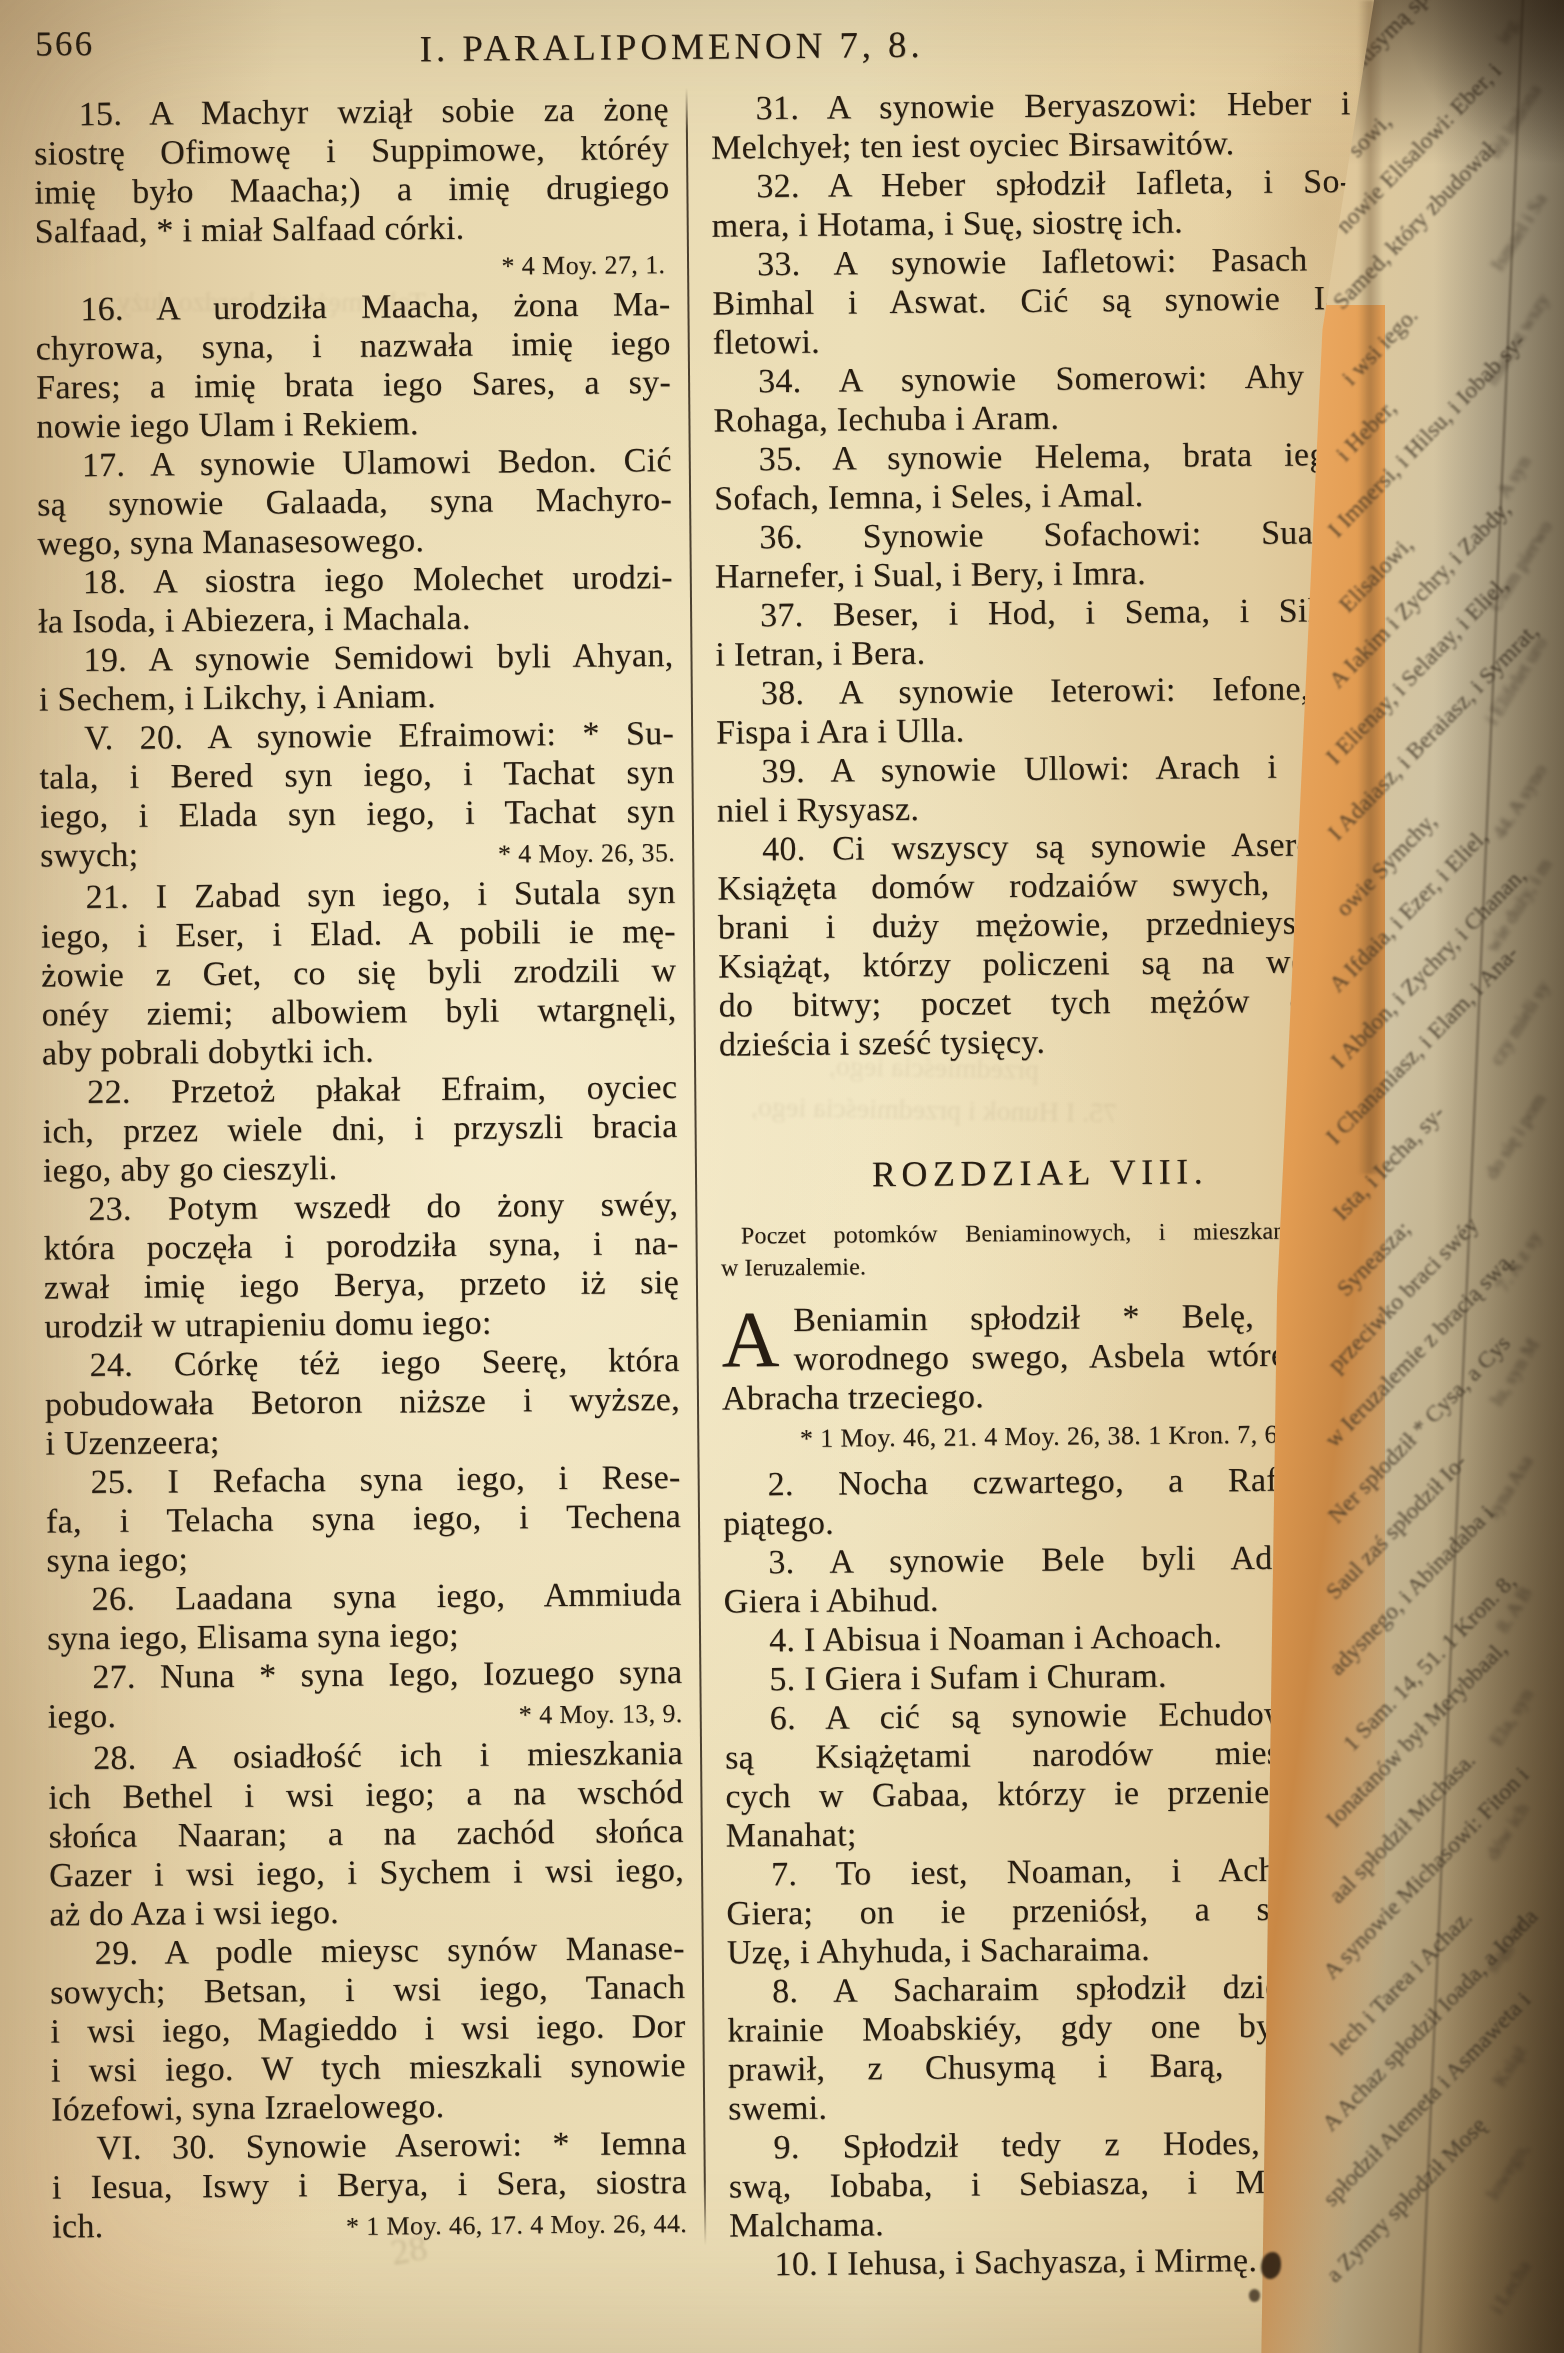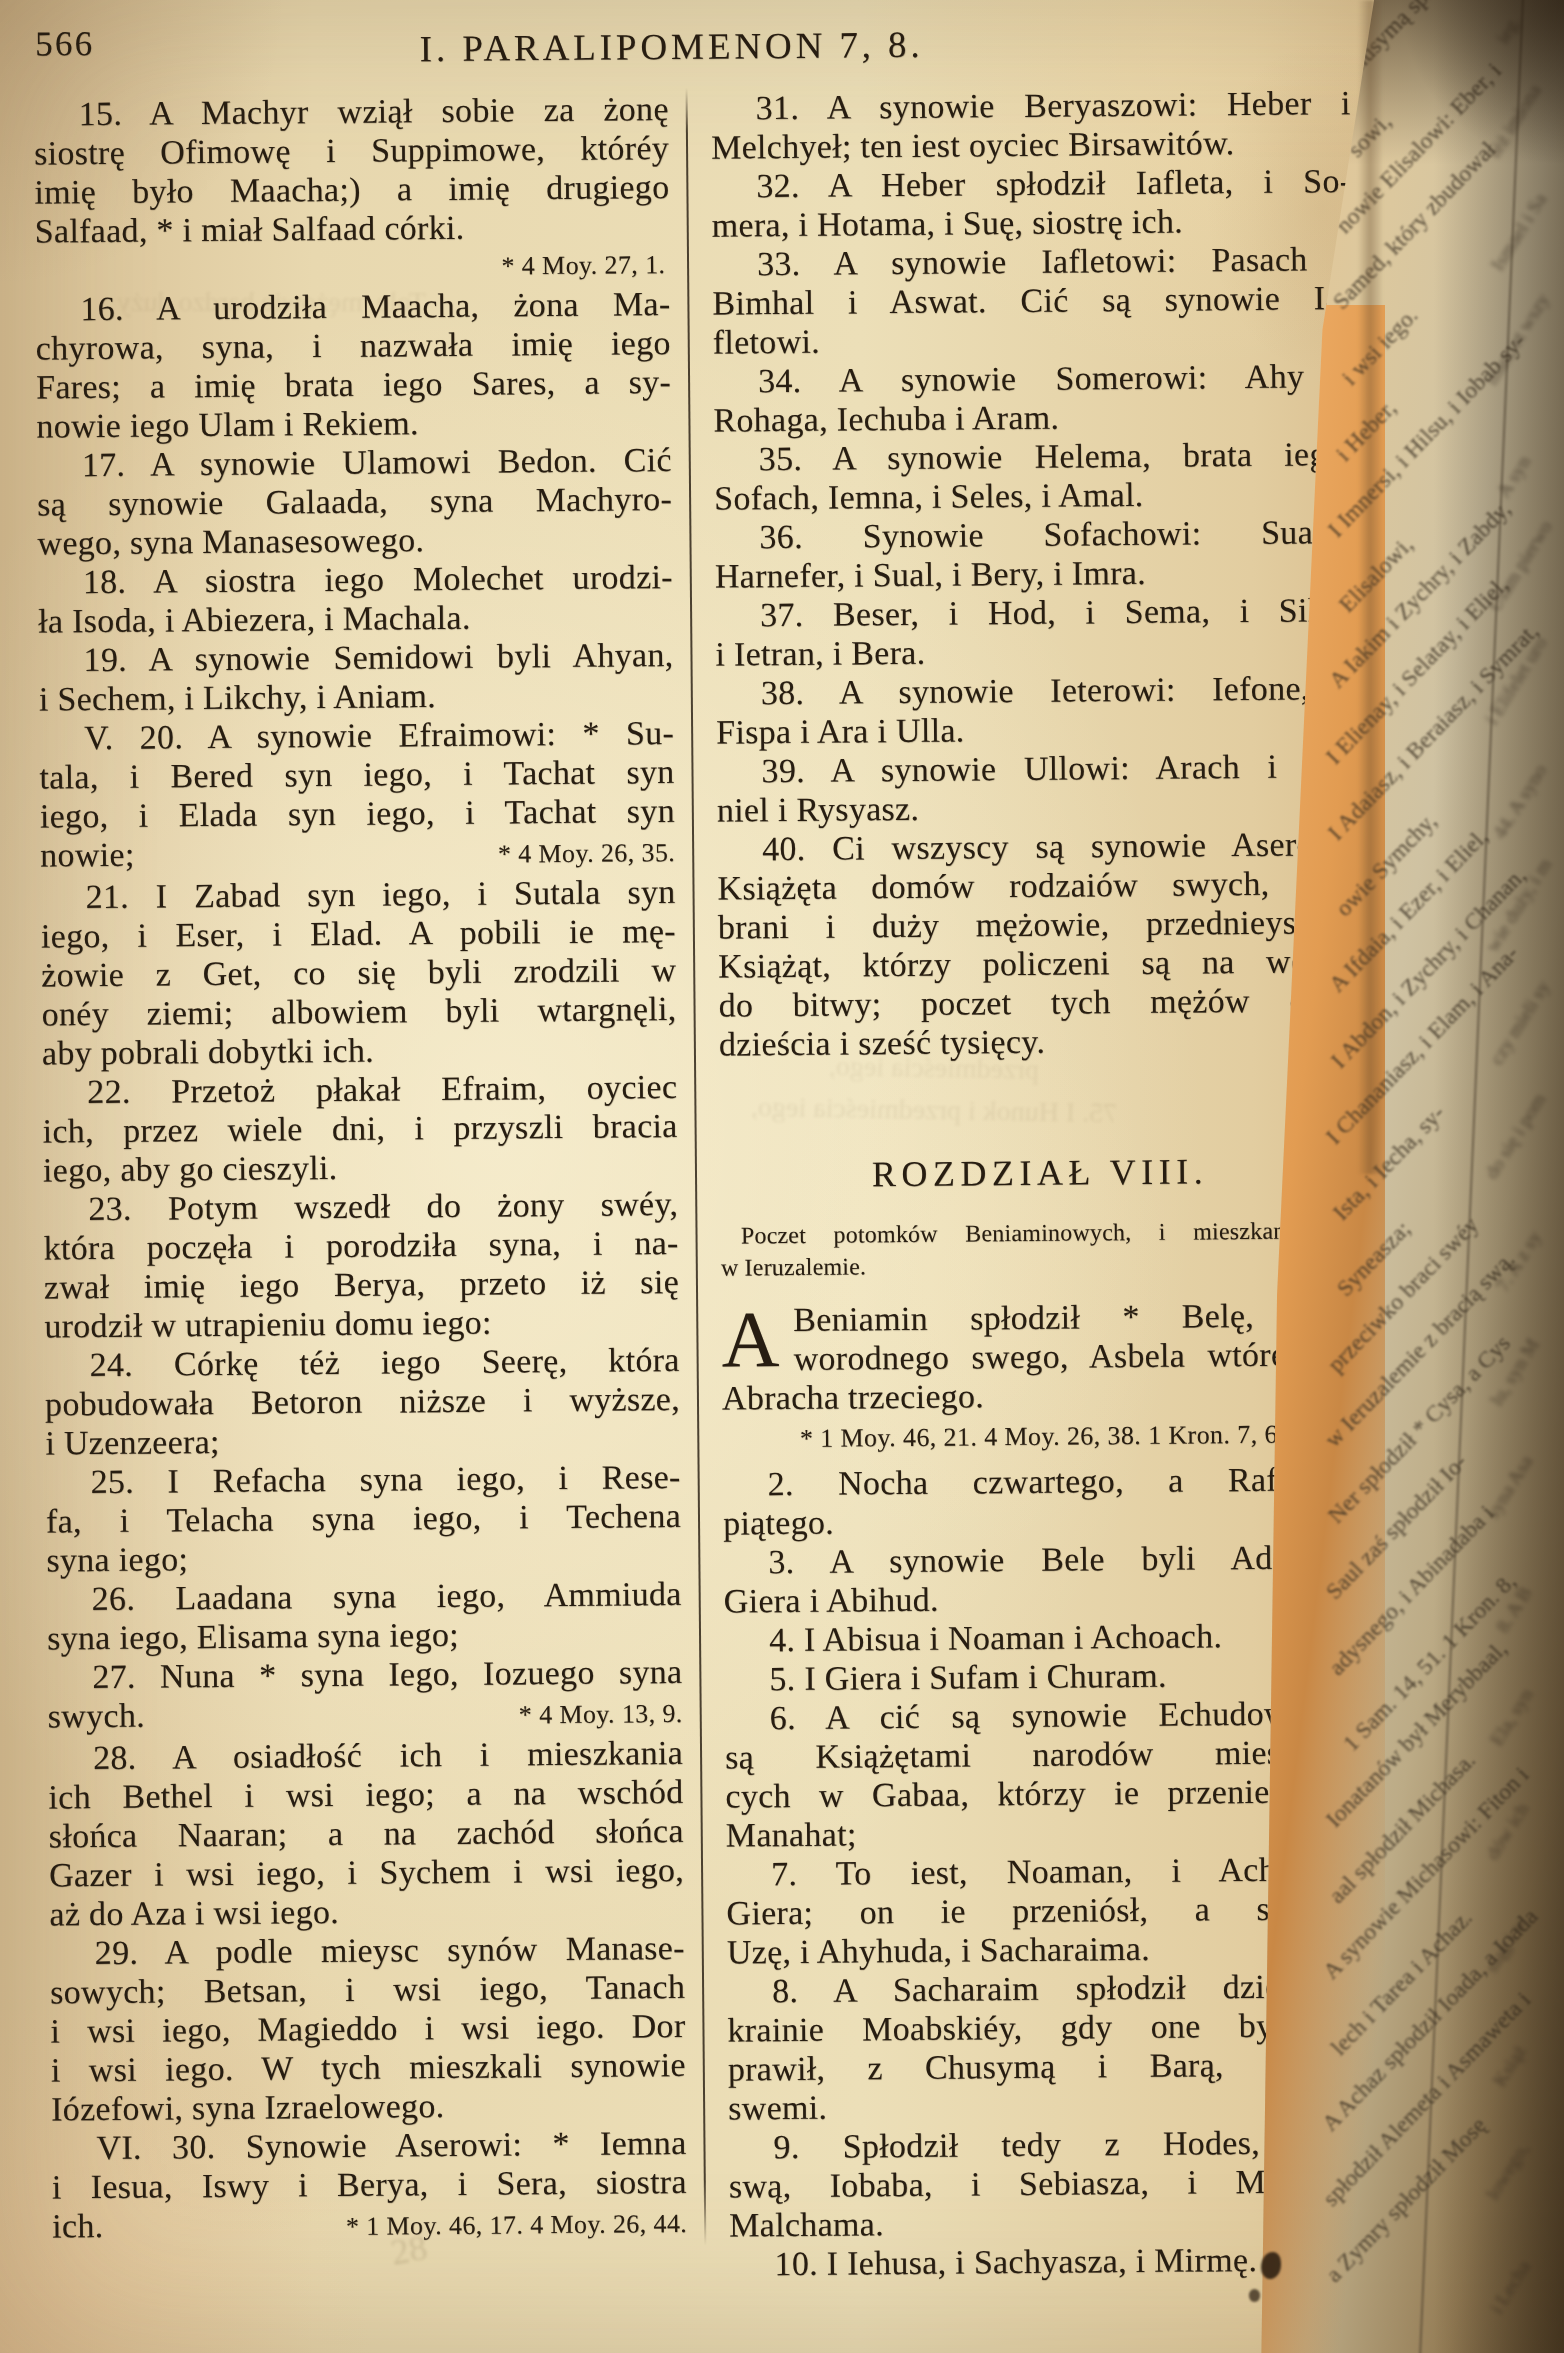--- a/index.html
+++ b/index.html
@@ -136,21 +136,21 @@
         </div>
         <div class="verse">
           <div class="line fill indent">19. A synowie Semidowi byli Ahyan,</div>
           <div class="line">i Sechem, i Likchy, i Aniam.</div>
         </div>
         <div class="verse">
           <div class="line fill indent">V. 20. A synowie Efraimowi: * Su-</div>
           <div class="line fill">tala, i Bered syn iego, i Tachat syn</div>
           <div class="line fill">iego, i Elada syn iego, i Tachat syn</div>
           <div class="line note-line">
-            <span>nowie;</span>
+            <span>swych;</span>
             <span class="inline-note">* 4 Moy. 26, 35.</span>
           </div>
         </div>
         <div class="verse">
           <div class="line fill indent">21. I Zabad syn iego, i Sutala syn</div>
           <div class="line fill">iego, i Eser, i Elad.  A pobili ie mę-</div>
           <div class="line fill">żowie z Get, co się byli zrodzili w</div>
           <div class="line fill">onéy ziemi; albowiem byli wtargnęli,</div>
           <div class="line">aby pobrali dobytki ich.</div>
         </div>
@@ -175,21 +175,21 @@
           <div class="line fill">fa, i Telacha syna iego, i Techena</div>
           <div class="line">syna iego;</div>
         </div>
         <div class="verse">
           <div class="line fill indent">26. Laadana syna iego, Ammiuda</div>
           <div class="line">syna iego, Elisama syna iego;</div>
         </div>
         <div class="verse">
           <div class="line fill indent">27. Nuna * syna Iego, Iozuego syna</div>
           <div class="line note-line">
-            <span>swych.</span>
+            <span>iego.</span>
             <span class="inline-note">* 4 Moy. 13, 9.</span>
           </div>
         </div>
         <div class="verse">
           <div class="line fill indent">28. A osiadłość ich i mieszkania</div>
           <div class="line fill">ich Bethel i wsi iego; a na wschód</div>
           <div class="line fill">słońca Naaran; a na zachód słońca</div>
           <div class="line fill">Gazer i wsi iego, i Sychem i wsi iego,</div>
           <div class="line">aż do Aza i wsi iego.</div>
         </div>

